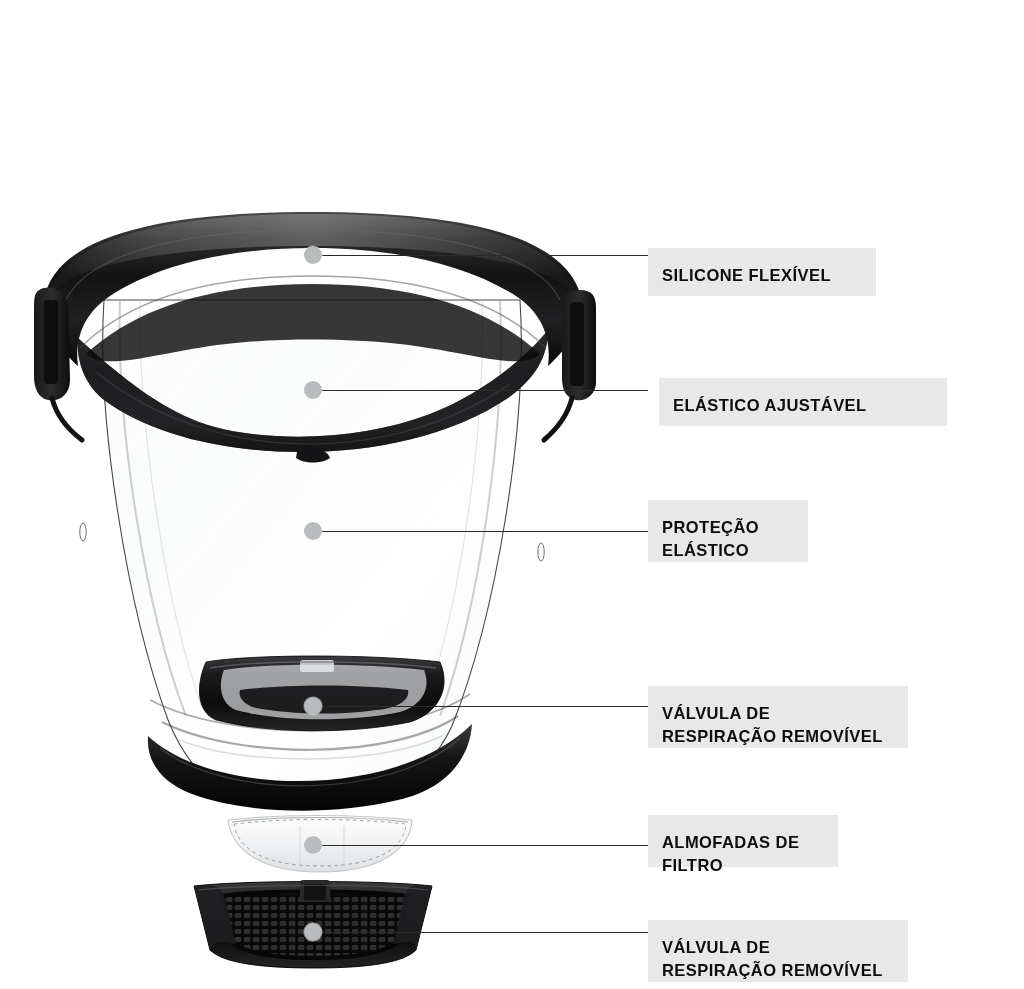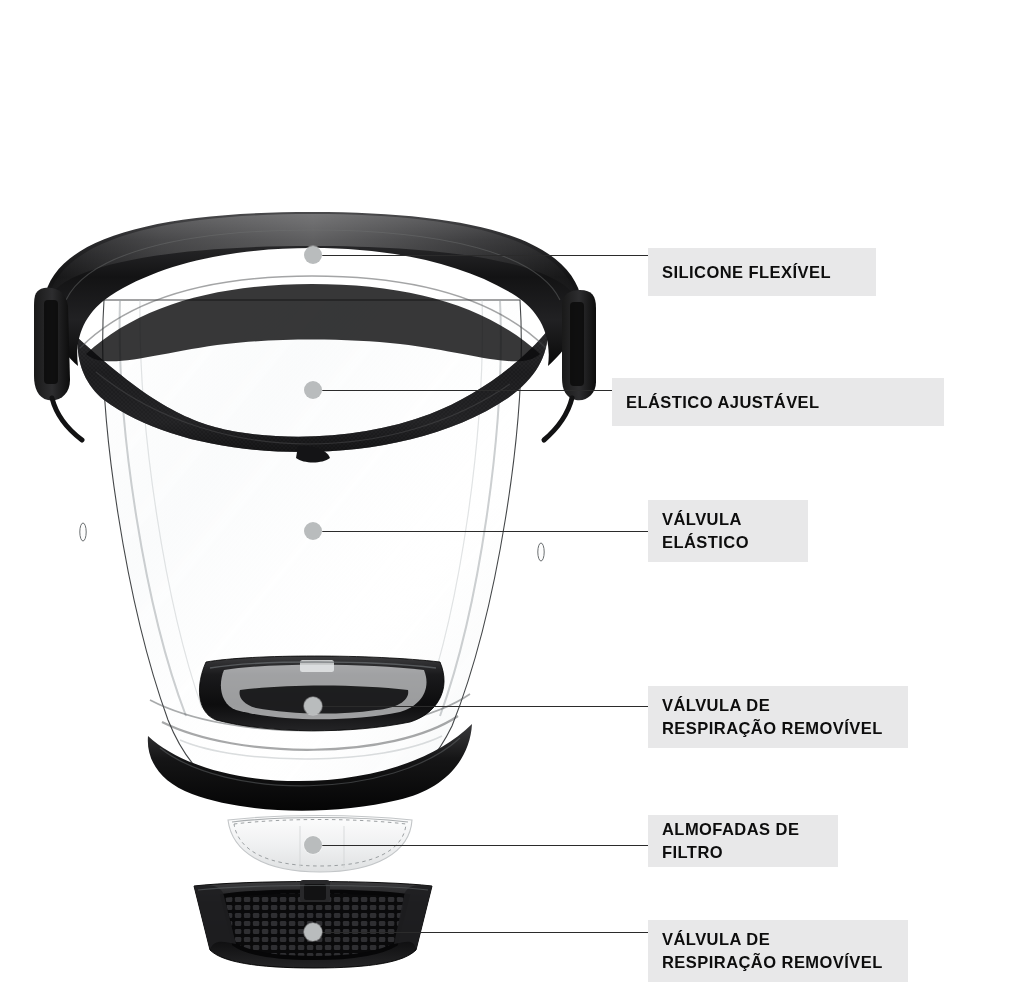--- a/index.html
+++ b/index.html
@@ -23,23 +23,22 @@
     left: 0;
     top: 0;
     width: 1024px;
     height: 989px;
   }
   .callout-box {
     position: absolute;
     background: #e8e8e9;
     display: flex;
     flex-direction: column;
-    justify-content: center;
     box-sizing: border-box;
-    padding: 5px 14px;
+    padding: 16px 14px;
   }
   .callout-line {
     color: #0d0d0d;
     font-weight: bold;
     font-size: 16.5px;
     letter-spacing: 0.45px;
     line-height: 23px;
     white-space: nowrap;
     font-family: "Liberation Sans", sans-serif;
   }
@@ -249,26 +248,26 @@
   <div class="marker-dot" style="left:304px; top:381px; width:18px; height:18px;"></div>
   <div class="marker-dot" style="left:304px; top:522px; width:18px; height:18px;"></div>
   <div class="marker-dot" style="left:304px; top:697px; width:18px; height:18px;"></div>
   <div class="marker-dot" style="left:304px; top:836px; width:18px; height:18px;"></div>
   <div class="marker-dot" style="left:304px; top:923px; width:18px; height:18px;"></div>
 
   <div class="callout-box" style="left:648px; top:248px; width:228px; height:48px;">
     <div class="callout-line">SILICONE FLEXÍVEL</div>
   </div>
 
-  <div class="callout-box" style="left:612px; top:378px; width:332px; height:48px;">
+  <div class="callout-box" style="left:659px; top:378px; width:288px; height:48px;">
     <div class="callout-line">ELÁSTICO AJUSTÁVEL</div>
   </div>
 
   <div class="callout-box" style="left:648px; top:500px; width:160px; height:62px;">
-    <div class="callout-line">VÁLVULA</div>
+    <div class="callout-line">PROTEÇÃO</div>
     <div class="callout-line">ELÁSTICO</div>
   </div>
 
   <div class="callout-box" style="left:648px; top:686px; width:260px; height:62px;">
     <div class="callout-line">VÁLVULA DE</div>
     <div class="callout-line">RESPIRAÇÃO REMOVÍVEL</div>
   </div>
 
   <div class="callout-box" style="left:648px; top:815px; width:190px; height:52px;">
     <div class="callout-line">ALMOFADAS DE</div>

